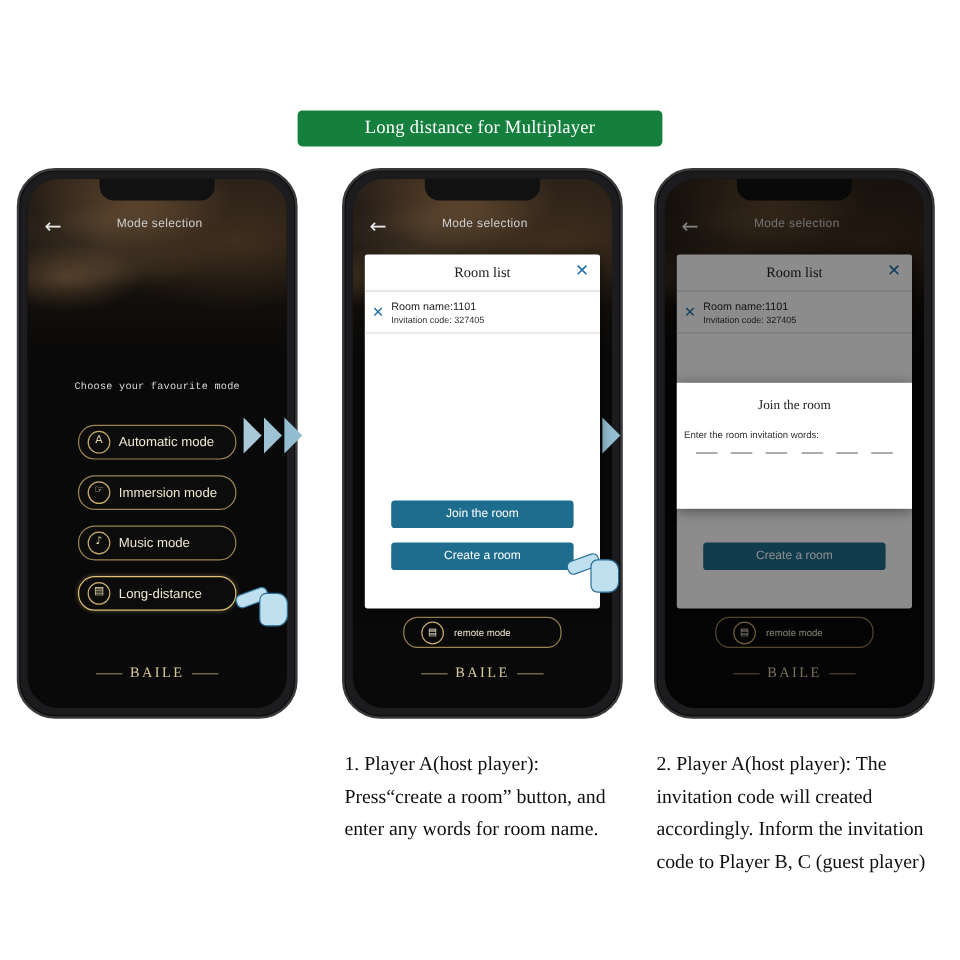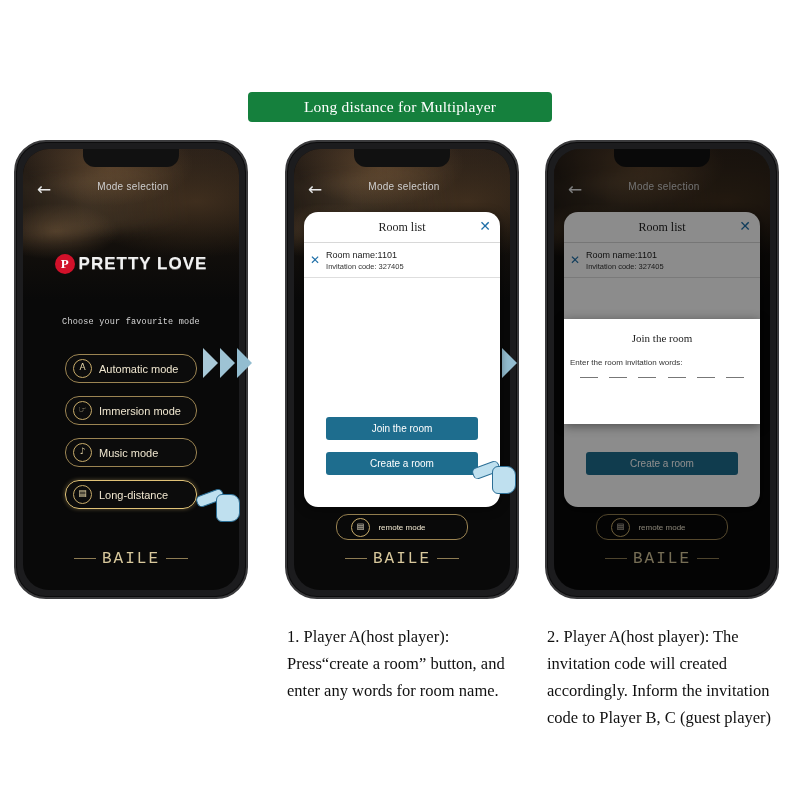--- a/index.html
+++ b/index.html
@@ -113,42 +113,42 @@
     border:1px solid #c7ab6a;color:#e6d6a8;
     font-size:9px;line-height:15px;text-align:center;margin-left:7px;
     font-family:"DejaVu Sans", sans-serif;
   }
   .mode-label{
     color:#efe6cf;font-size:11px;margin-left:7px;
     font-family:Liberation Sans, sans-serif;
   }
   .baile{
     position:absolute;left:0;right:0;bottom:22px;text-align:center;
-    color:#d8c89c;font-size:16px;letter-spacing:2px;z-index:6;
-    font-family:Liberation Mono, monospace;
+    color:#d8c89c;font-size:12px;letter-spacing:2px;z-index:6;
+    font-family:Liberation Serif, serif;
   }
   .baile:before,.baile:after{
     content:"";display:inline-block;width:22px;height:1px;background:#8e7c53;
     vertical-align:middle;margin:0 6px;
   }
 
   
   .remote-bar{
     position:absolute;left:50%;transform:translateX(-50%);
     bottom:50px;width:130px;height:24px;
     border:1px solid #9b8452;border-radius:12px;
     display:flex;align-items:center;justify-content:center;z-index:6;
   }
   .remote-bar span{color:#efe6cf;font-size:8px;font-family:"Liberation Sans", sans-serif;}
   .remote-bar .mode-icon{position:absolute;left:7px;}
 
   
   .dialog{
     position:absolute;left:10px;right:10px;top:63px;
-    background:#ffffff;z-index:10;border-radius:14px;
+    background:#ffffff;z-index:10;border-radius:2px;
     box-shadow:0 2px 10px rgba(0,0,0,.5);
     height:295px;
   }
   .dialog-head{
     height:30px;border-bottom:1px solid #d8d8d8;position:relative;
     display:flex;align-items:center;justify-content:center;
   }
   .dialog-title{color:#222;font-size:12px;font-family:"Liberation Serif", serif;}
   .dialog-close{
     position:absolute;right:9px;top:7px;color:#1e6fa8;font-size:14px;line-height:14px;
@@ -227,23 +227,20 @@
   <span>Long distance for Multiplayer</span>
 </div>
 
 <div class="phone" id="phone1">
   <div class="screen">
     <div class="swirl"></div>
     <div class="notch"></div>
     <div class="back-arrow">←</div>
     <div class="screen-title">Mode selection</div>
 
-    <div class="brand">
-      <span class="brand-mark">P</span><span class="brand-text">PRETTY LOVE</span>
-    </div>
 
     <div class="choose">Choose your favourite mode</div>
 
     <div class="modes">
       <div class="mode-btn">
         <span class="mode-icon">A</span>
         <span class="mode-label">Automatic mode</span>
       </div>
       <div class="mode-btn">
         <span class="mode-icon">☞</span>

